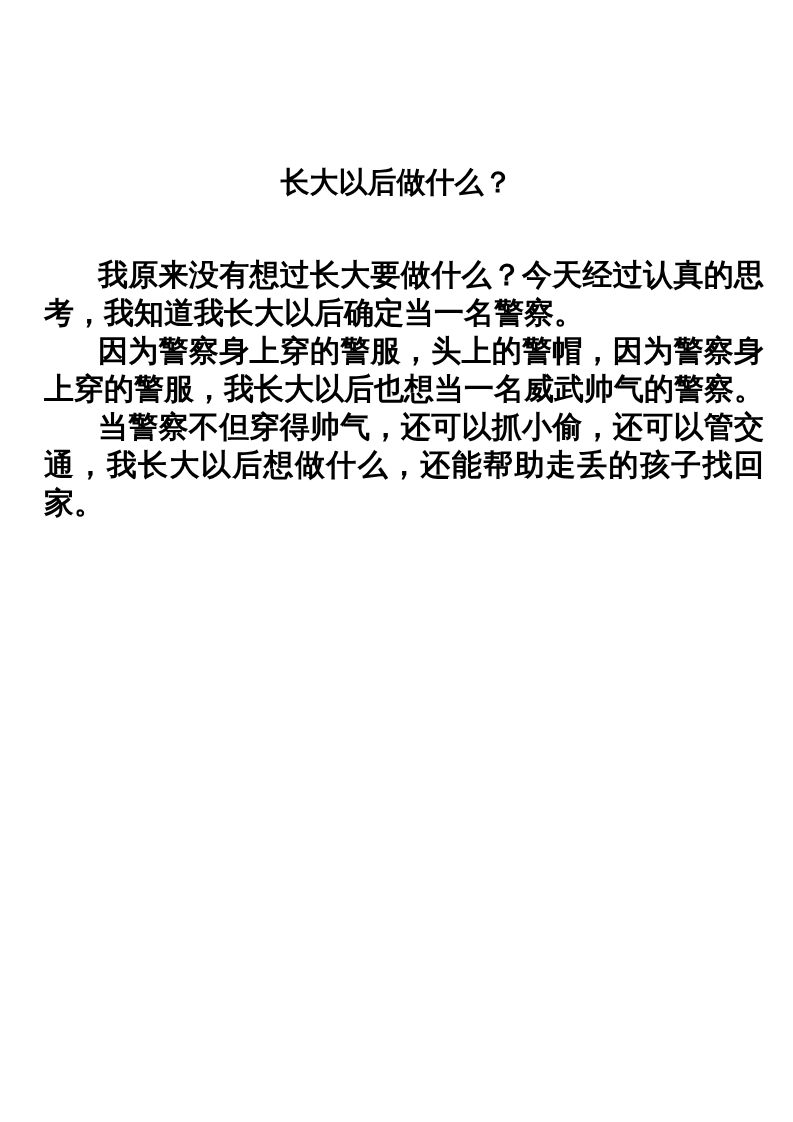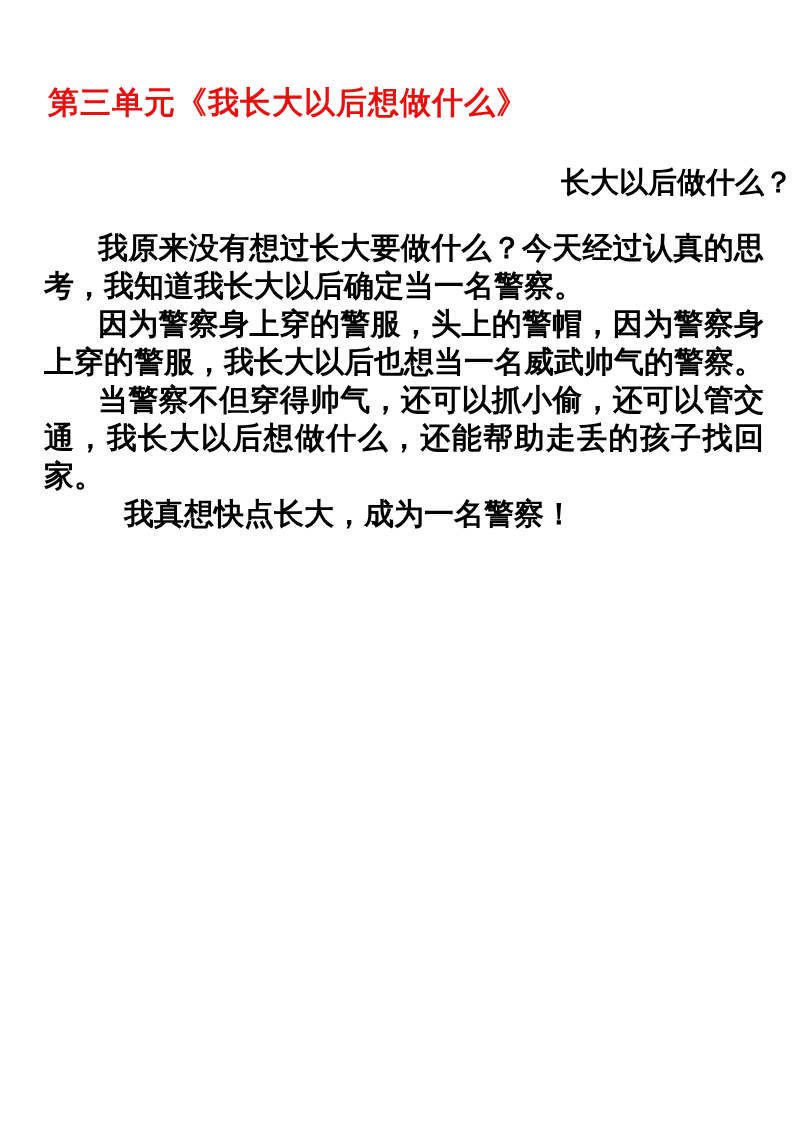--- a/index.html
+++ b/index.html
@@ -25,53 +25,51 @@
     line-height: 38px;
     color: #e8100e;
     letter-spacing: 1px;
     white-space: nowrap;
   }
   .essay-title {
     position: absolute;
     top: 163px;
     left: 0;
     width: 100%;
-    text-align: right;
+    text-align: center;
     font-size: 29px;
     line-height: 38px;
     color: #000000;
   }
   .essay-body {
     position: absolute;
     left: 44px;
-    top: 229px;
+    top: 256px;
     width: 720px;
     font-size: 30px;
     line-height: 38px;
     text-align: justify;
     color: #000000;
   }
   .essay-body p {
     margin: 0;
     padding: 0;
     text-indent: 54px;
   }
   .essay-body p.closing {
     text-indent: 80px;
   }
 </style>
 </head>
 <body>
 
 <div class="page">
 
-  <div class="unit-heading" style="color: rgb(232, 16, 14);">第三单元《我长大以后想做什么》</div>
 
   <div class="essay-title">长大以后做什么？</div>
 
   <div class="essay-body">
     <p>我原来没有想过长大要做什么？今天经过认真的思考，我知道我长大以后确定当一名警察。</p>
     <p>因为警察身上穿的警服，头上的警帽，因为警察身上穿的警服，我长大以后也想当一名威武帅气的警察。</p>
     <p>当警察不但穿得帅气，还可以抓小偷，还可以管交通，我长大以后想做什么，还能帮助走丢的孩子找回家。</p>
-    <p class="closing">我真想快点长大，成为一名警察！</p>
   </div>
 
 </div>
 
 </body></html>

